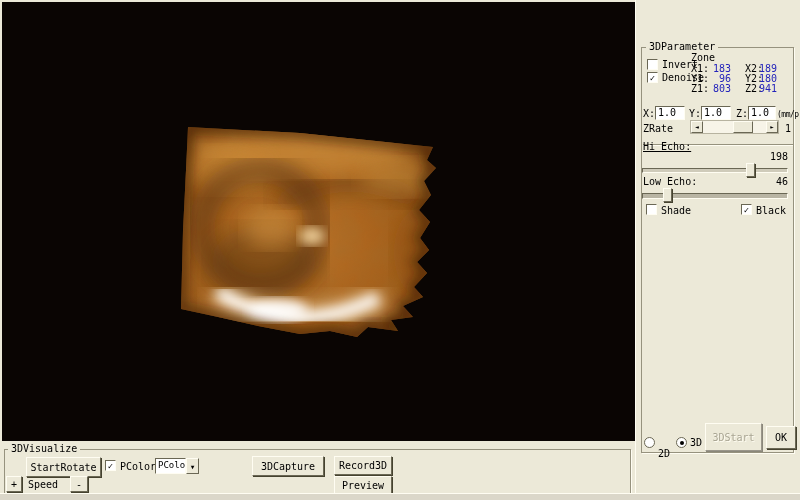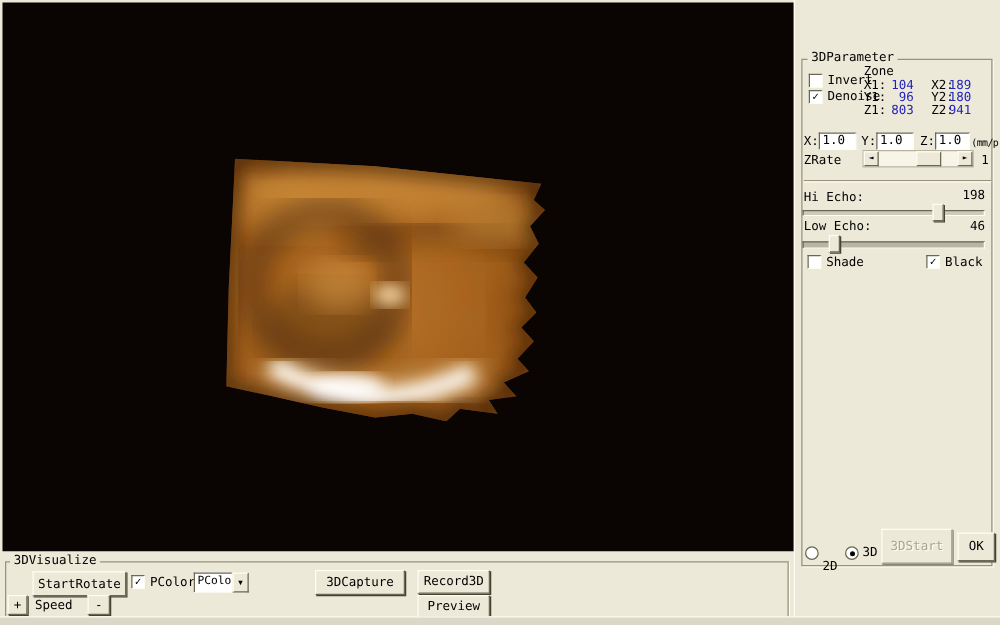--- a/index.html
+++ b/index.html
@@ -152,21 +152,21 @@
 
     
     <span class="abs cb" style="left:5px; top:11px;"></span>
     <span class="abs lbl" style="left:20px; top:11px;">Invert</span>
     <span class="abs cb" style="left:5px; top:24px;"><span>✓</span></span>
     <span class="abs lbl" style="left:20px; top:24px;">Denoise</span>
 
     
     <span class="abs lbl" style="left:49px; top:4px;">Zone</span>
     <span class="abs lbl" style="left:49px; top:15px;">X1:</span>
-    <span class="abs lbl blue num-r" style="left:68px; top:15px; width:21px;">104</span>
+    <span class="abs lbl blue num-r" style="left:68px; top:15px; width:21px;">183</span>
     <span class="abs lbl" style="left:103px; top:15px;">X2:</span>
     <span class="abs lbl blue num-r" style="left:116px; top:15px; width:19px;">189</span>
     <span class="abs lbl" style="left:49px; top:25px;">Y1:</span>
     <span class="abs lbl blue num-r" style="left:68px; top:25px; width:21px;">96</span>
     <span class="abs lbl" style="left:103px; top:25px;">Y2:</span>
     <span class="abs lbl blue num-r" style="left:116px; top:25px; width:19px;">180</span>
     <span class="abs lbl" style="left:49px; top:35px;">Z1:</span>
     <span class="abs lbl blue num-r" style="left:68px; top:35px; width:21px;">803</span>
     <span class="abs lbl" style="left:103px; top:35px;">Z2:</span>
     <span class="abs lbl blue num-r" style="left:116px; top:35px; width:19px;">941</span>
@@ -185,21 +185,21 @@
     <div class="abs scrollbar" style="left:48px; top:72px; width:89px; height:14px;">
       <span class="sb-btn sb-left">◄</span>
       <span class="sb-thumb" style="left:42px;"></span>
       <span class="sb-btn sb-right">►</span>
     </div>
     <span class="abs lbl" style="left:143px; top:75px;">1</span>
 
     <div class="abs sep" style="left:1px; top:96px; width:150px;"></div>
 
     
-    <span class="abs lbl" style="left:1px; top:105px;">Hi Echo:</span>
+    <span class="abs lbl" style="left:1px; top:93px;text-decoration:underline;">Hi Echo:</span>
     <span class="abs lbl num-r" style="right:5px; top:103px;">198</span>
     <div class="abs track" style="left:0; top:120px; width:146px;"></div>
     <div class="abs thumb" style="left:104px; top:115px;"></div>
 
     
     <span class="abs lbl" style="left:1px; top:128px;">Low Echo:</span>
     <span class="abs lbl num-r" style="right:5px; top:128px;">46</span>
     <div class="abs track" style="left:0; top:145px; width:146px; height:6px; background:#b9b5a4;"></div>
     <div class="abs thumb" style="left:21px; top:140px;"></div>
 

